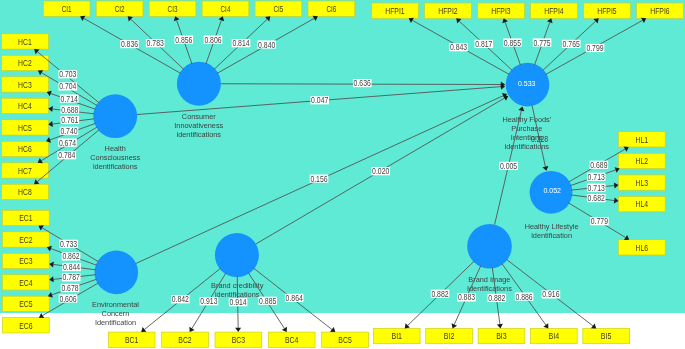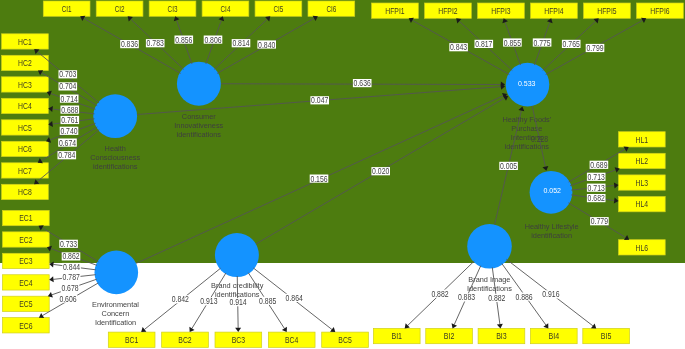--- a/index.html
+++ b/index.html
@@ -1,19 +1,19 @@
 <!DOCTYPE html>
 <html><head>
 <meta charset="utf-8">
 <title>PLS-SEM path diagram</title>
 <style>
   html,body{margin:0;padding:0;background:#ffffff;}
   body{width:685px;height:349px;overflow:hidden;
        font-family:"Liberation Sans",sans-serif;}
-  #stage{position:relative;width:685px;height:263px;background:#4d7c0f;}
+  #stage{position:relative;width:685px;height:313px;background:#5eead4;}
   svg#canvas{position:absolute;left:0;top:0;display:block;}
   .ibox{fill:#FFFF00;stroke:#cfcf1d;stroke-width:0.7;}
   .ilab{font-family:"Liberation Sans",sans-serif;font-size:8.5px;fill:#3d3d22;
         text-anchor:middle;dominant-baseline:central;}
   .lvc{fill:#1493FF;}
   .lvval{font-family:"Liberation Sans",sans-serif;font-size:8px;fill:#ffffff;
          text-anchor:middle;dominant-baseline:central;}
   .lvlab{font-family:"Liberation Sans",sans-serif;font-size:7.35px;fill:#3f3f3f;
          text-anchor:middle;}
   .edge{stroke:#555555;stroke-width:0.9;fill:none;}

